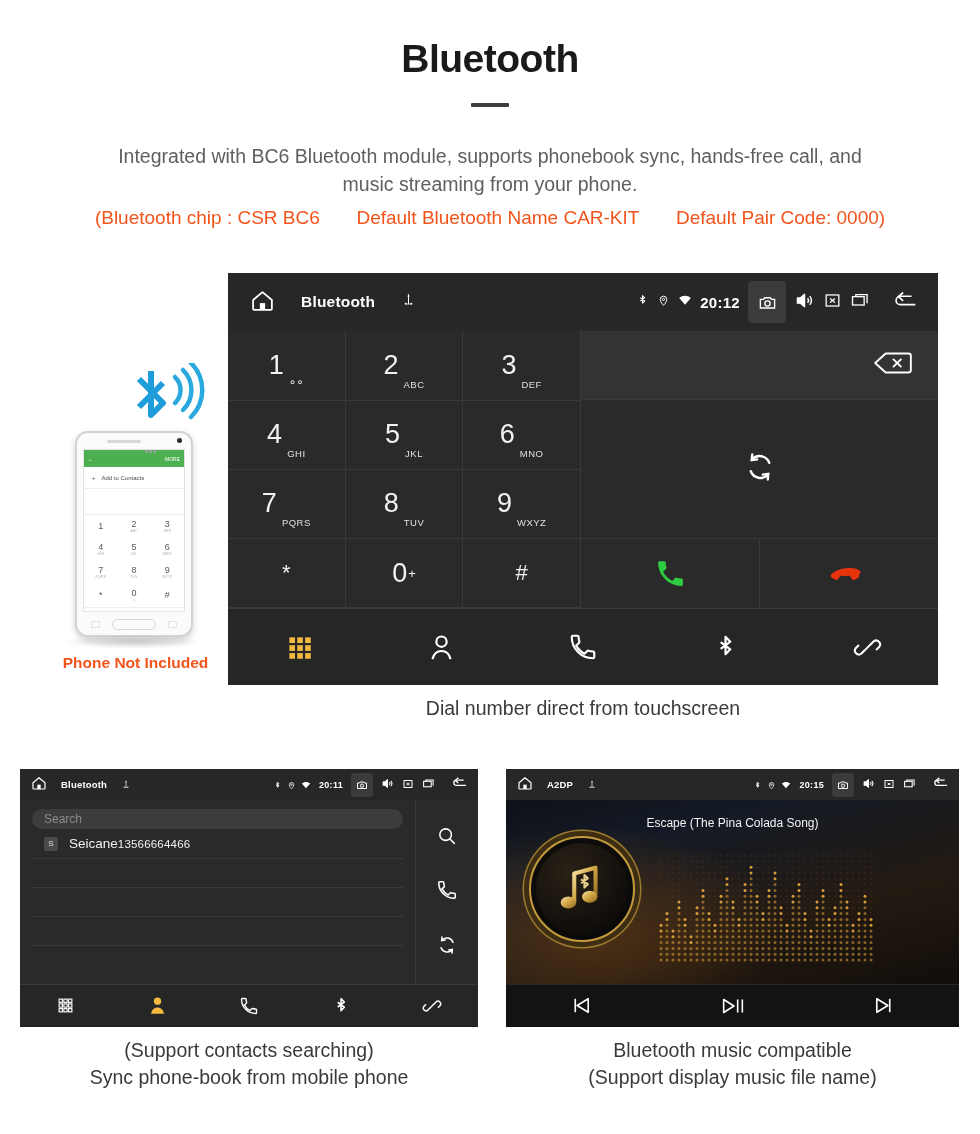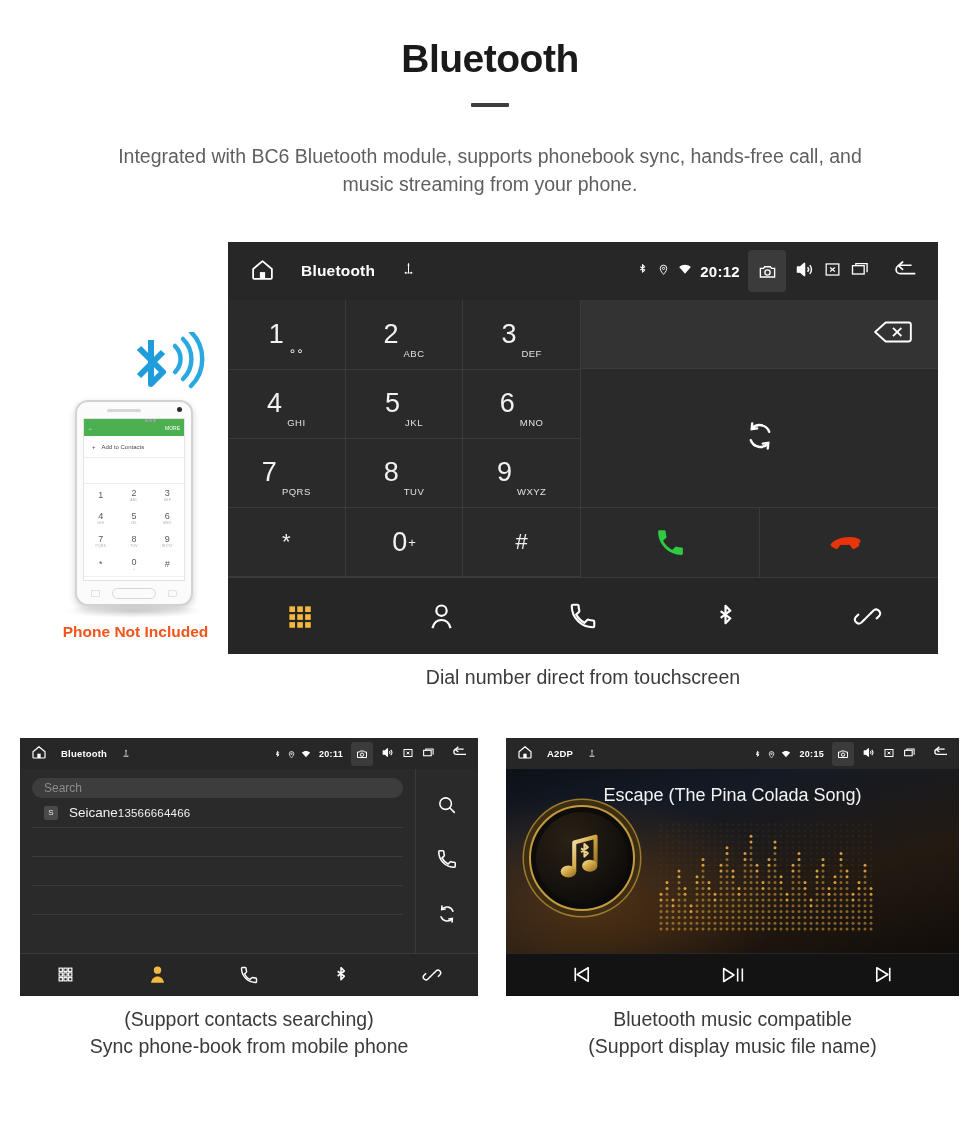--- a/index.html
+++ b/index.html
@@ -265,21 +265,21 @@
     overflow: hidden;
   }
   .music-stage {
     height: 184px; position: relative;
     background:
       radial-gradient(ellipse 70% 90% at 18% 70%, rgba(120,70,20,.55) 0%, rgba(10,13,20,0) 62%),
       linear-gradient(165deg, #0d1118 0%, #141a25 24%, #231a12 64%, #120d0a 100%);
   }
   .song-title {
     position: absolute; left: 0; right: 0; top: 16px;
-    text-align: center; color: #f3f3f3; font-size: 18px;
+    text-align: center; color: #f3f3f3; font-size: 12px;
   }
   .albumart {
     position: absolute; left: 23px; top: 36px;
     width: 106px; height: 106px;
     border-radius: 50%;
     border: 2px solid #c49a3d;
     box-shadow: inset 0 0 0 5px rgba(10,10,10,.85), 0 0 0 5px rgba(20,14,8,.7), 0 0 0 6.5px #9d7a2e;
     background: radial-gradient(circle at 38% 32%, #2a2116 0%, #0e0c0a 70%);
     display: flex; align-items: center; justify-content: center;
   }
@@ -296,20 +296,27 @@
 </style>
 </head>
 <body>
 
 <div>
   <div class="page-title">Bluetooth</div>
   <div class="title-rule"></div>
   <div class="intro">
     <div>Integrated with BC6 Bluetooth module, supports phonebook sync, hands-free call, and</div>
     <div>music streaming from your phone.</div>
+  </div>
+  <div class="specline">
+    <span class="seg">(Bluetooth chip : CSR BC6</span>
+    <span class="gap"></span>
+    <span class="seg">Default Bluetooth Name CAR-KIT</span>
+    <span class="gap"></span>
+    <span class="seg">Default Pair Code: 0000)</span>
   </div>
 </div>
 
 <div class="mid" style="margin-top:42px;">
 
   <div class="phone-wrap">
     <div class="bt-badge">
       <svg viewBox="0 0 86 62" width="86" height="62">
         <g fill="none" stroke="#2aa9e0" stroke-width="4.5" stroke-linecap="round">
           <path d="M50 40 A18 18 0 0 0 50 14"></path>

